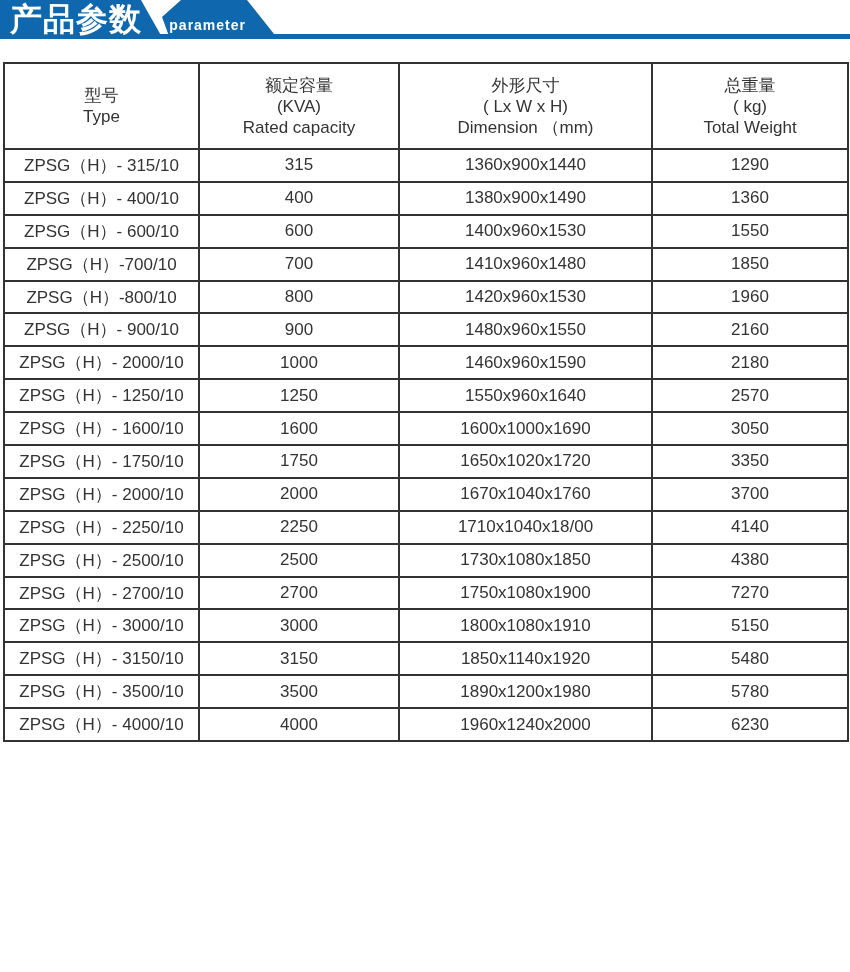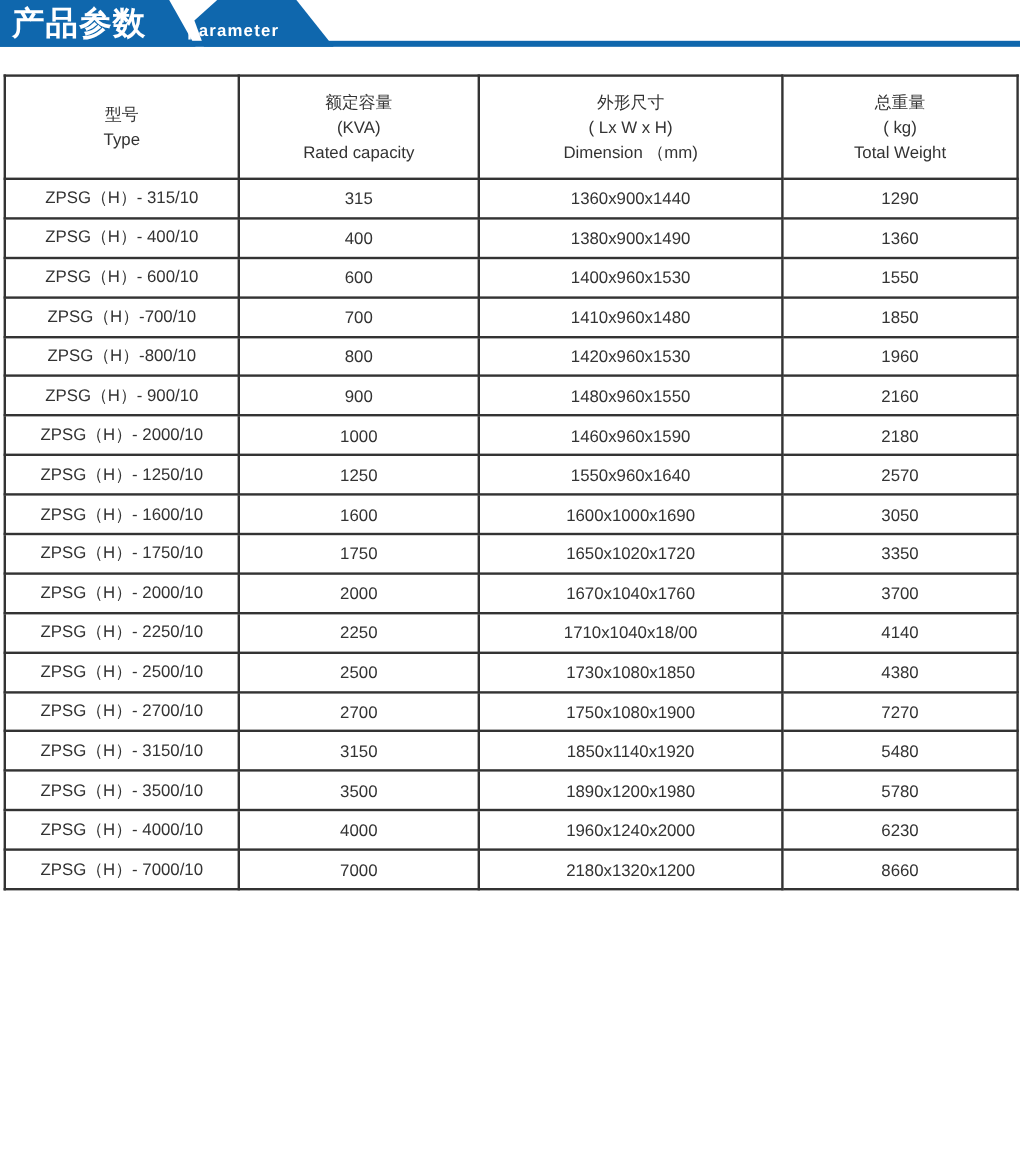--- a/index.html
+++ b/index.html
@@ -6,33 +6,33 @@
   body{
     width:850px;height:972px;background:#ffffff;position:relative;
     font-family:"Liberation Sans","DejaVu Sans",sans-serif;
     -webkit-font-smoothing:antialiased;
   }
   
   .banner{position:absolute;top:0;left:0;width:850px;height:44px;}
   .banner svg{position:absolute;top:0;left:0;}
   .banner-title{
     position:absolute;top:1px;left:10px;width:130px;height:36px;
-    color:#ffffff;font-size:27px;font-weight:bold;letter-spacing:1px;
+    color:#ffffff;font-size:32px;font-weight:bold;letter-spacing:1px;
     line-height:36px;white-space:nowrap;
   }
   .banner-sub{
     position:absolute;top:15px;left:156px;width:90px;height:20px;
-    color:#ffffff;font-size:14px;font-weight:600;text-align:left;
+    color:#ffffff;font-size:14px;font-weight:600;text-align:right;
     line-height:20px;letter-spacing:1px;
   }
   
   .param-table-wrap{position:absolute;top:62px;left:3px;width:844px;}
   table.param{
     border-collapse:collapse;table-layout:fixed;width:844px;
-    color:#333333;font-size:14px;
+    color:#333333;font-size:17px;
   }
   table.param td,table.param th{
     border:2px solid #333333;text-align:center;vertical-align:middle;
     font-weight:normal;padding:0;overflow:hidden;white-space:nowrap;
   }
   table.param thead th{height:84px;}
   table.param tbody td{height:30.9px;}
   .hdr-line{line-height:21px;}
   col.c1{width:195px;} col.c2{width:200px;} col.c3{width:253px;} col.c4{width:196px;}
 </style>
@@ -159,38 +159,38 @@
           <td>1730x1080x1850</td>
           <td>4380</td>
         </tr>
         <tr>
           <td>ZPSG（H）- 2700/10</td>
           <td>2700</td>
           <td>1750x1080x1900</td>
           <td>7270</td>
         </tr>
         <tr>
+          <td>ZPSG（H）- 3000/10</td>
+          <td>3000</td>
+          <td>1800x1080x1910</td>
+          <td>5150</td>
+        </tr>
+        <tr>
           <td>ZPSG（H）- 3150/10</td>
           <td>3150</td>
           <td>1850x1140x1920</td>
           <td>5480</td>
         </tr>
         <tr>
           <td>ZPSG（H）- 3500/10</td>
           <td>3500</td>
           <td>1890x1200x1980</td>
           <td>5780</td>
         </tr>
         <tr>
           <td>ZPSG（H）- 4000/10</td>
           <td>4000</td>
           <td>1960x1240x2000</td>
           <td>6230</td>
         </tr>
-        <tr>
-          <td>ZPSG（H）- 7000/10</td>
-          <td>7000</td>
-          <td>2180x1320x1200</td>
-          <td>8660</td>
-        </tr>
       </tbody>
   </table>
 </div>
 
 </body></html>

